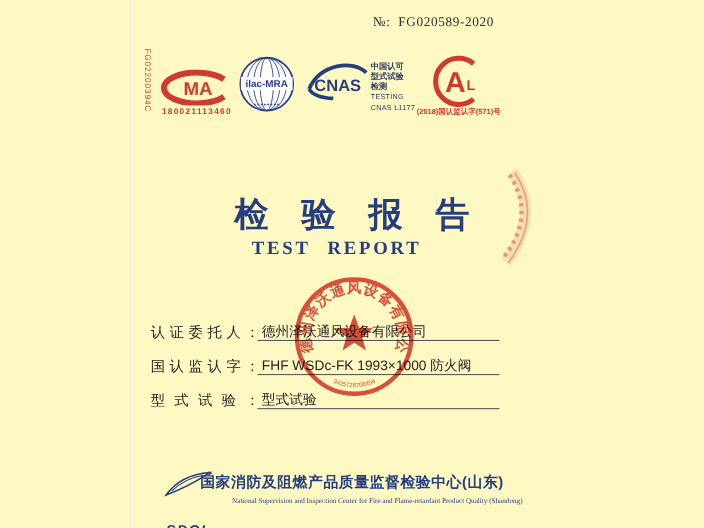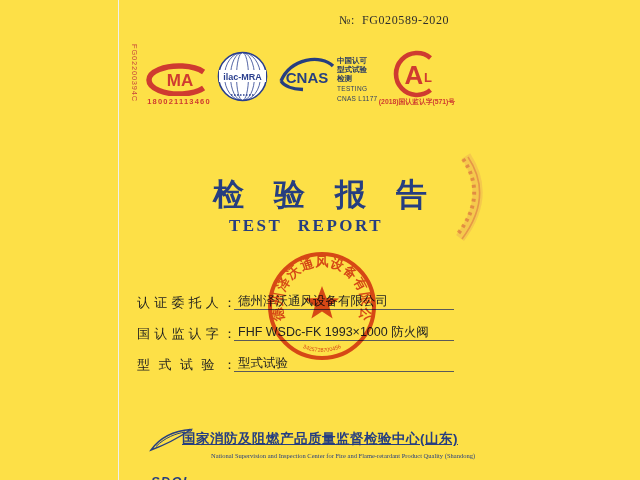--- a/index.html
+++ b/index.html
@@ -1,16 +1,16 @@
 <!DOCTYPE html>
 <html><head>
 <meta charset="utf-8">
 <style>
   html,body{margin:0;padding:0;background:#fff;}
-  #page{position:relative;width:640px;height:480px;background:#fde047;overflow:hidden;
+  #page{position:relative;width:640px;height:480px;background:#fef9c3;overflow:hidden;
         font-family:"Liberation Sans",sans-serif;color:#1f1f1f;}
   .abs{position:absolute;}
   
   .edge-line{left:118px;top:0;width:1px;height:480px;background:#efefef;}
   
   .report-no{left:339px;top:13px;font-family:"Liberation Serif",serif;font-size:12px;
              color:#2e2e2e;letter-spacing:.6px;}
   .report-no .num{margin-left:7px;}
   
   .side-code{left:139px;top:44px;transform-origin:0 0;transform:rotate(90deg);
@@ -44,21 +44,21 @@
   .underline{left:234px;width:220px;height:1px;background:#5a5a5a;}
   .u1{top:309px;} .u2{top:340px;} .u3{top:371px;}
   
   .seal{left:266px;top:250px;mix-blend-mode:multiply;opacity:.93;}
   .arc-stamp{left:444px;top:150px;opacity:.9;}
   
   .footer-logo{left:149px;top:428px;}
   .footer-logo-text{left:151px;top:474px;font-size:13px;font-weight:bold;font-style:italic;
                     color:#263e80;letter-spacing:1.2px;}
   .footer-zh{left:320px;top:430px;transform:translateX(-50%);font-size:13.5px;
-             font-weight:bold;color:#263e80;white-space:nowrap;letter-spacing:.5px;text-decoration:underline;}
+             font-weight:bold;color:#263e80;white-space:nowrap;letter-spacing:.5px;}
   .footer-en{left:343px;top:452px;transform:translateX(-50%);
              font-family:"Liberation Serif",serif;font-size:6.5px;color:#263e80;
              white-space:nowrap;}
 </style>
 </head>
 <body>
 
 <div id="page">
 
   <div class="abs edge-line"></div>

